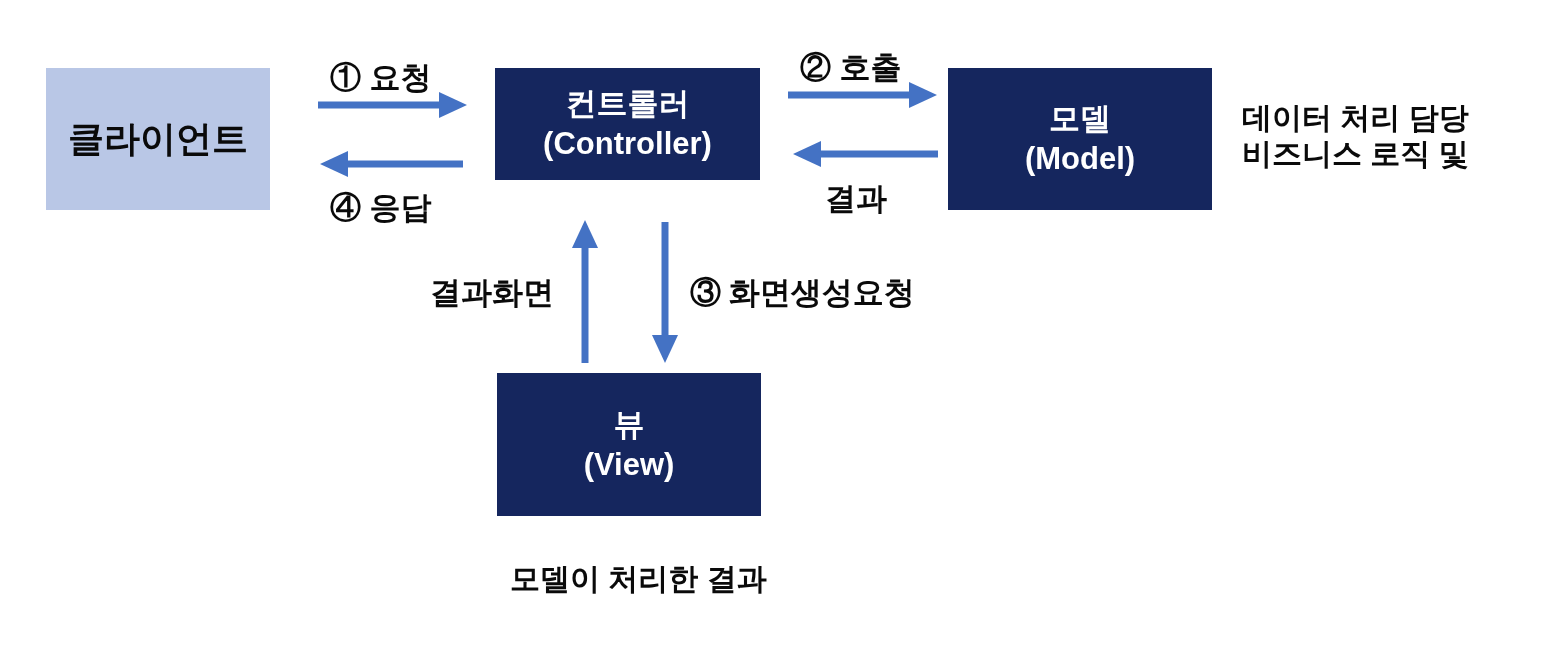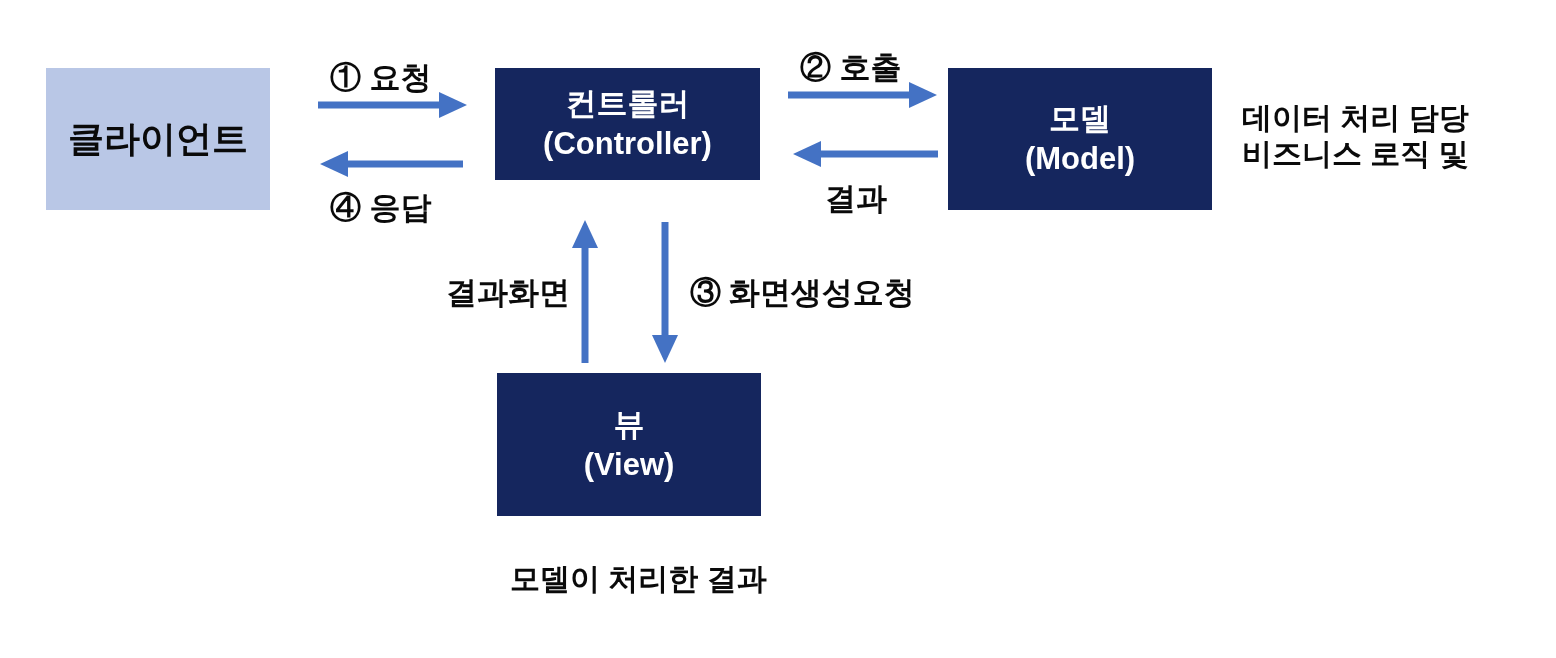--- a/index.html
+++ b/index.html
@@ -74,21 +74,21 @@
   }
   .edge-label {
     position: absolute;
     font-size: 31px;
     white-space: nowrap;
   }
   .lbl-request   { left: 330px; top: 57px;  }
   .lbl-response  { left: 330px; top: 187px; }
   .lbl-call      { left: 800px; top: 47px;  }
   .lbl-result    { left: 825px; top: 178px; }
-  .lbl-result-screen { left: 430px; top: 272px; margin-left: 16px; }
+  .lbl-result-screen { left: 430px; top: 272px; }
   .lbl-screen-request { left: 690px; top: 272px; font-family: Liberation Serif, serif; }
   .note {
     position: absolute;
     font-size: 30px;
     line-height: 36px;
     white-space: nowrap;
   }
   .note-model { left: 1242px; top: 100px; }
   .note-view  { left: 510px;  top: 561px; }
 </style>

